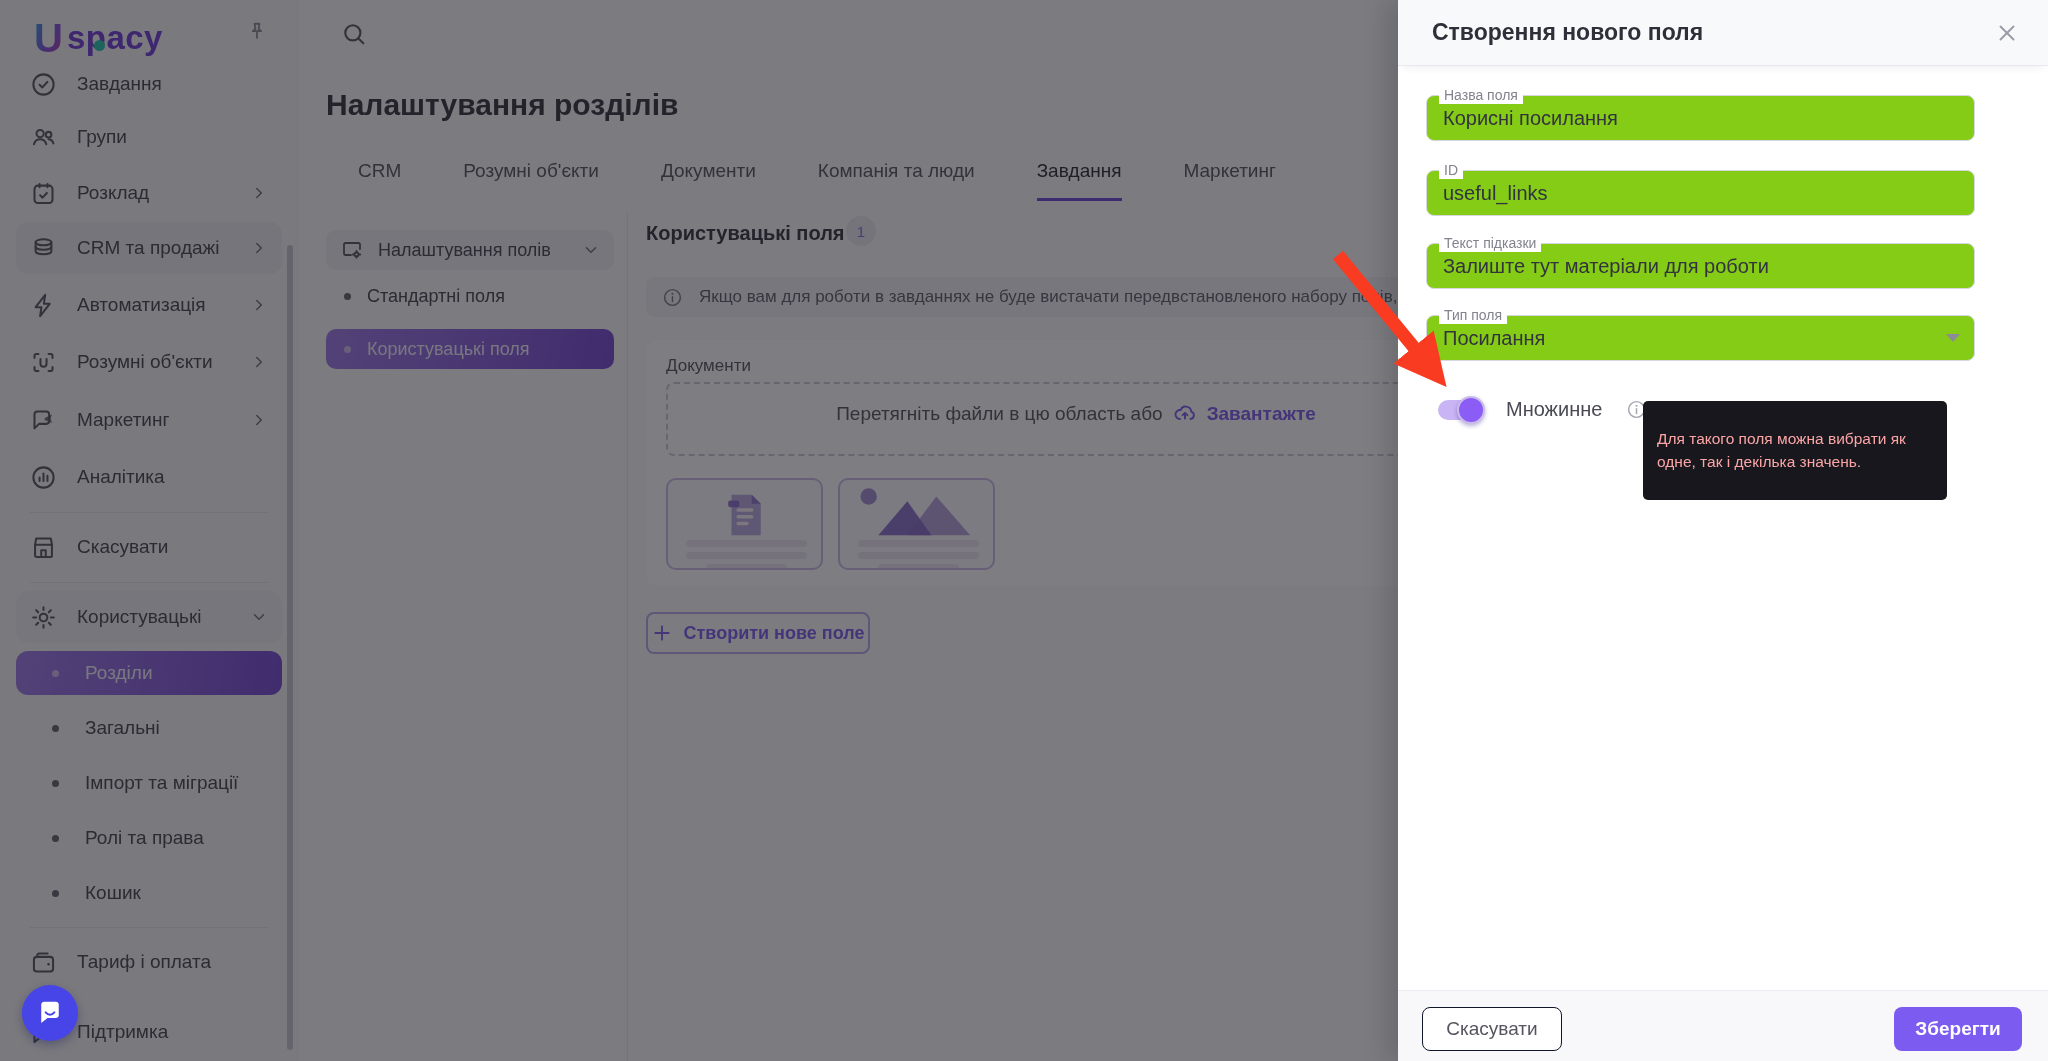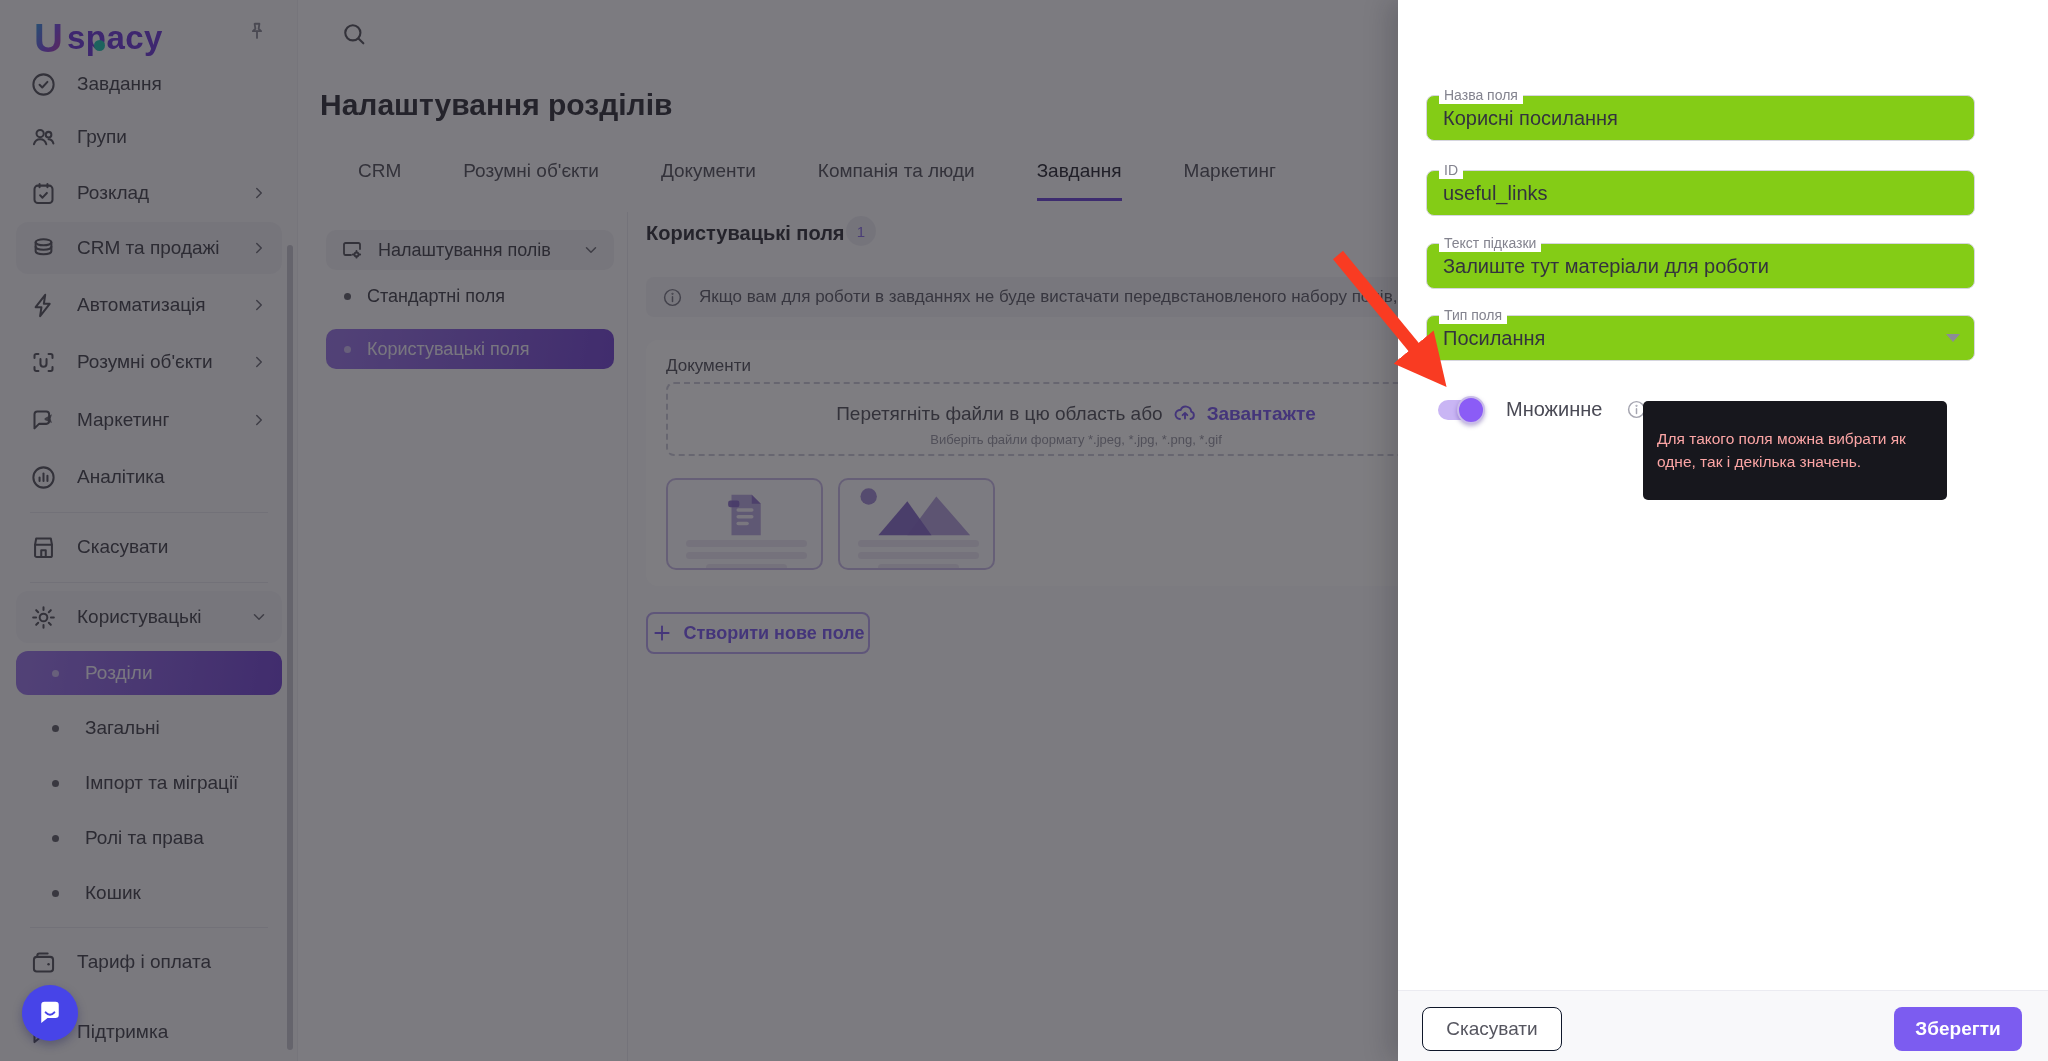--- a/index.html
+++ b/index.html
@@ -22,21 +22,21 @@
   .sub-item { position:absolute; left:16px; width:266px; height:44px; display:flex; align-items:center; gap:26px; padding:0 14px 0 36px; border-radius:12px; color:#46464F; font-size:19px; }
   .bullet { width:7px; height:7px; border-radius:50%; background:#62626C; flex:0 0 auto; }
   .sub-item.selected { background:linear-gradient(100deg,#9B79E8 0%,#7448D2 100%); color:#F4F1FD; }
   .sub-item.selected .bullet { background:#CDBDF2; }
   .divider { position:absolute; left:30px; width:238px; height:1px; background:#E3E3EA; }
   #sidebar-scroll { position:absolute; right:4px; top:245px; width:6px; height:805px; border-radius:3px; background:#C6C6CF; }
 
   
   #main { position:absolute; left:298px; top:0; width:1750px; height:1061px; background:#FAFAFC; }
   .search-ic { position:absolute; left:42px; top:20px; color:#55555E; }
-  .page-title { position:absolute; left:22px; top:88px; font-size:30px; font-weight:600; color:#33333D; }
+  .page-title { position:absolute; left:28px; top:88px; font-size:30px; font-weight:600; color:#33333D; }
   .tabs { position:absolute; left:60px; top:160px; display:flex; gap:62px; }
   .tab { font-size:19px; color:#55555F; padding-bottom:16px; }
   .tab.active { color:#2B2B35; border-bottom:3px solid #6C47D6; }
   .vdivider { position:absolute; left:329px; top:212px; width:1px; height:849px; background:#E9E9EF; }
 
   .fieldsnav-header { position:absolute; left:28px; top:230px; width:288px; height:40px; background:#EFEFF3; border-radius:10px; display:flex; align-items:center; gap:14px; padding:0 14px; color:#44444E; font-size:18px; }
   .fieldsnav-header .nicon { width:24px; height:24px; color:#55555E; display:flex; }
   .fieldsnav-header .chev { margin-left:auto; color:#6E6E78; display:flex; }
   .fn-item { position:absolute; left:28px; width:288px; height:40px; display:flex; align-items:center; gap:16px; padding:0 18px; border-radius:10px; color:#44444E; font-size:18px; }
   .fn-item.selected { background:linear-gradient(100deg,#9B79E8 0%,#7448D2 100%); color:#F2EFFB; }
@@ -348,21 +348,20 @@
         <div class="drop-line1">
           <span>Перетягніть файли в цю область або</span>
           <span class="upload-ic">
               <svg width="24" height="24" viewBox="0 0 24 24" fill="none" stroke="currentColor" stroke-width="1.9" stroke-linecap="round" stroke-linejoin="round">
                 <path d="M7 17a4.5 4.5 0 1 1 .6-8.96A5.5 5.5 0 0 1 18.2 9.6 3.8 3.8 0 0 1 17.5 17"></path>
                 <path d="M12 16.5V11M9.6 13.2L12 10.8l2.4 2.4"></path>
               </svg>
             </span>
           <span class="upload-link">Завантажте</span>
         </div>
-        <div class="drop-line2">Виберіть файли формату *.jpeg, *.jpg, *.png, *.gif</div>
       </div>
       <div class="thumb" style="left:20px">
         <span class="ticon">
             <svg width="54" height="54" viewBox="0 0 24 24" fill="#8468C8">
               <path d="M6 3h9l4 4v14H6z" opacity=".55"></path>
               <path d="M15 3l4 4h-4z" opacity=".8"></path>
               <rect x="8.2" y="9" width="7.6" height="1.6" rx=".8" fill="#fff" opacity=".85"></rect>
               <rect x="8.2" y="12" width="7.6" height="1.6" rx=".8" fill="#fff" opacity=".85"></rect>
               <rect x="8.2" y="15" width="5.5" height="1.6" rx=".8" fill="#fff" opacity=".85"></rect>
               <rect x="4.5" y="5.5" width="5" height="3" rx="1" opacity=".9"></rect>
@@ -391,20 +390,29 @@
           <line x1="12" y1="4" x2="12" y2="20"></line>
           <line x1="4" y1="12" x2="20" y2="12"></line>
         </svg>
       <span>Створити нове поле</span>
     </button>
   </div>
 
   <div id="backdrop"></div>
 
   <div id="drawer">
+    <div class="drawer-header">
+      <div class="drawer-title">Створення нового поля</div>
+      <span class="drawer-close">
+        <svg width="26" height="26" viewBox="0 0 24 24" fill="none" stroke="currentColor" stroke-width="1.8" stroke-linecap="round">
+            <line x1="6" y1="6" x2="18" y2="18"></line>
+            <line x1="18" y1="6" x2="6" y2="18"></line>
+          </svg>
+      </span>
+    </div>
 
     <div class="ffield" style="top:95px">
       <span class="flabel">Назва поля</span>
       <input value="Корисні посилання" style="">
     </div>
     <div class="ffield" style="top:170px">
       <span class="flabel">ID</span>
       <input value="useful_links" style="">
     </div>
     <div class="ffield" style="top:243px">

